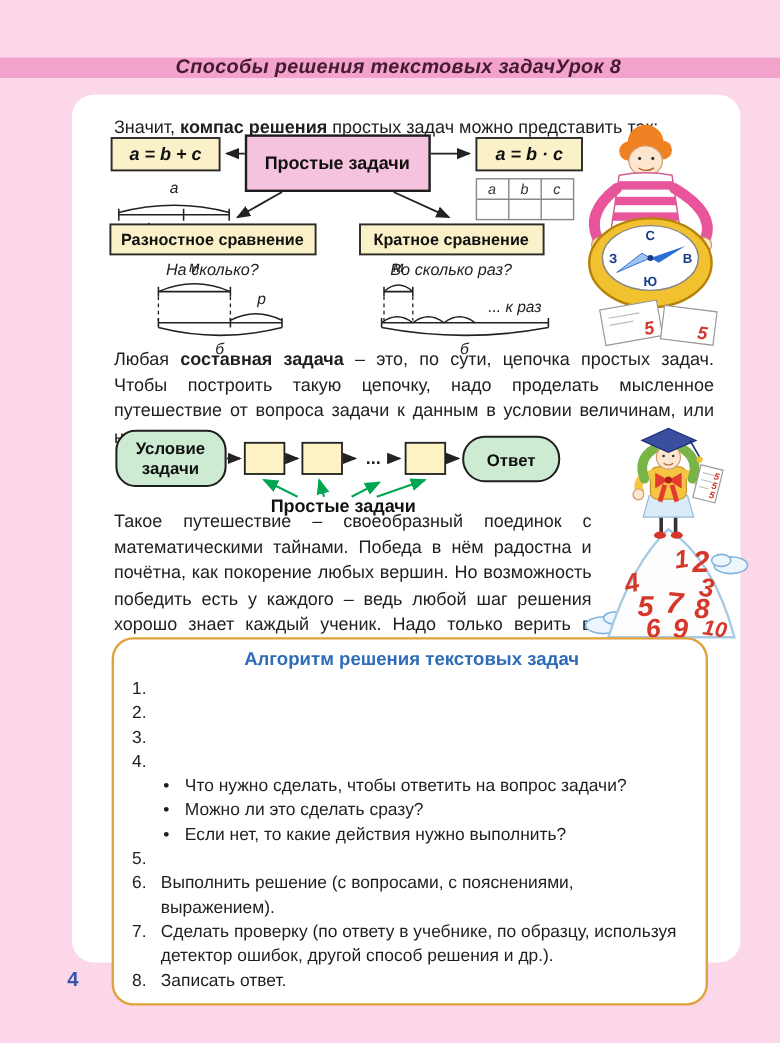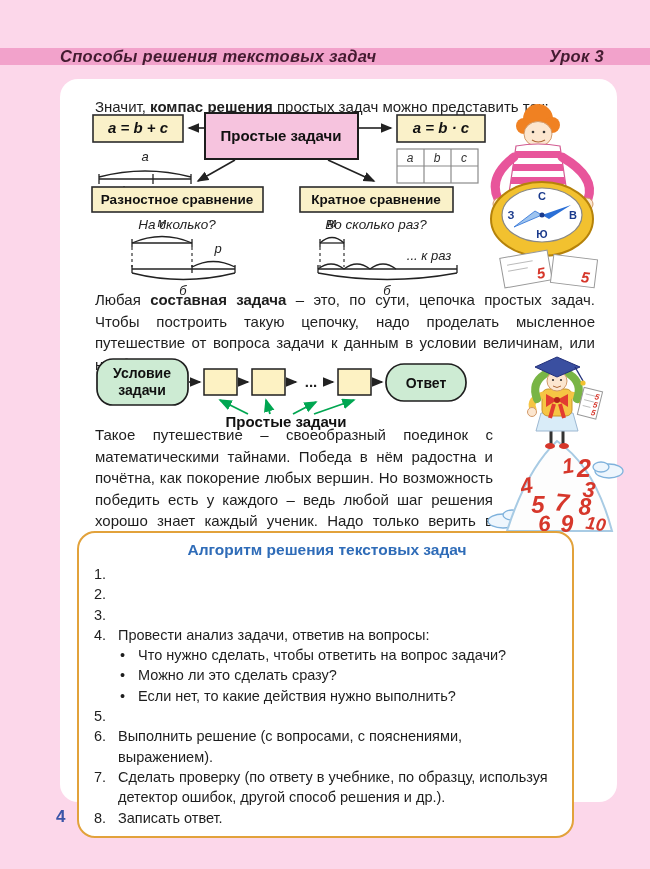--- a/index.html
+++ b/index.html
@@ -1,28 +1,28 @@
 <!DOCTYPE html>
 <html><head>
 <meta charset="utf-8">
 <style>
   html,body{margin:0;padding:0;}
   .page{position:relative;width:650px;height:869px;background:#fcd7ea;font-family:"Liberation Sans",sans-serif;overflow:hidden;}
-  .band{position:absolute;top:48px;left:0;width:650px;height:17px;background:#f2a2cb;display:flex;align-items:center;justify-content:space-between;box-sizing:border-box;padding:0 46px 0 60px;}
+  .band{position:absolute;top:48px;left:0;width:650px;height:17px;background:#f2a2cb;display:flex;align-items:center;justify-content:center;box-sizing:border-box;padding:0 46px 0 60px;}
   .band-title,.band-lesson{font-weight:bold;font-style:italic;color:#431b30;font-size:16.5px;letter-spacing:.3px;}
   .panel{position:absolute;left:60px;top:79px;width:557px;height:723px;background:#fff;border-radius:18px;}
   .intro{position:absolute;left:35px;top:2px;width:500px;font-size:15px;color:#1e1e1e;line-height:21px;}
   .para{position:absolute;color:#1e1e1e;font-size:15px;line-height:21.5px;text-align:justify;margin:0;}
   .para1{left:35px;top:210px;width:500px;}
   .para2{left:35px;top:345px;width:398px;}
   .diagram1{position:absolute;left:25px;top:30px;}
   .diagram2{position:absolute;left:30px;top:277px;}
   .boy{position:absolute;left:408px;top:20px;}
   .girl{position:absolute;left:425px;top:272px;}
-  .algo{position:absolute;left:17px;top:452px;width:497px;box-sizing:border-box;border:2px solid #e2a23b;border-radius:18px;background:#fff;padding:8px 12px 8px 15px;}
+  .algo{position:absolute;left:33px;top:452px;width:497px;box-sizing:border-box;border:2px solid #e2a23b;border-radius:18px;background:#fff;padding:8px 12px 8px 15px;}
   .algo-title{color:#2f6cb8;font-weight:bold;font-size:15.5px;text-align:center;margin-bottom:5px;}
   .arow{display:flex;font-size:14.5px;line-height:20.3px;color:#1e1e1e;}
   .anum{flex:none;width:24px;}
   .abullet{display:flex;font-size:14.5px;line-height:20.3px;color:#1e1e1e;padding-left:26px;}
   .adot{flex:none;width:18px;}
   .pagenum{position:absolute;left:56px;top:807px;color:#3b55a8;font-weight:bold;font-size:17px;}
   svg{font-family:"Liberation Sans",sans-serif;}
   .cream{fill:#faf1c9;stroke:#2b2b2b;stroke-width:1.6;}
   .pinkbox{fill:#f6c3de;stroke:#1d1d1d;stroke-width:2;}
   .thin{stroke:#222;stroke-width:1.3;fill:none;}
@@ -43,21 +43,21 @@
   .rednum{fill:#d6372b;font-weight:bold;font-style:italic;text-anchor:middle;}
   .compass-letter{font-weight:bold;font-size:11px;text-anchor:middle;fill:#1a3a8c;}
 </style>
 </head>
 <body>
 
 <div class="page">
 
   <div class="band">
     <span class="band-title">Способы решения текстовых задач</span>
-    <span class="band-lesson">Урок 3</span>
+    <span class="band-lesson">Урок 8</span>
   </div>
 
   <div class="panel">
 
     <p class="intro"><span>Значит, </span><b>компас решения</b><span> простых задач можно представить так:</span></p>
 
     <svg class="diagram1" width="410" height="192" viewBox="0 0 410 192">
       <defs>
         <marker id="ah" markerWidth="9" markerHeight="8" refX="6.5" refY="3" orient="auto">
           <path d="M0,0 L7.5,3 L0,6 z" fill="#222"></path>
@@ -287,21 +287,20 @@
           <span class="anum">1.</span>
         </div>
       <div class="arow">
           <span class="anum">2.</span>
         </div>
       <div class="arow">
           <span class="anum">3.</span>
         </div>
       <div class="arow">
           <span class="anum">4.</span>
-          <span class="atext">Провести анализ задачи, ответив на вопросы:</span>
         </div>
       <div class="abullet">
           <span class="adot">•</span>
           <span class="atext">Что нужно сделать, чтобы ответить на вопрос задачи?</span>
         </div>
       <div class="abullet">
           <span class="adot">•</span>
           <span class="atext">Можно ли это сделать сразу?</span>
         </div>
       <div class="abullet">

